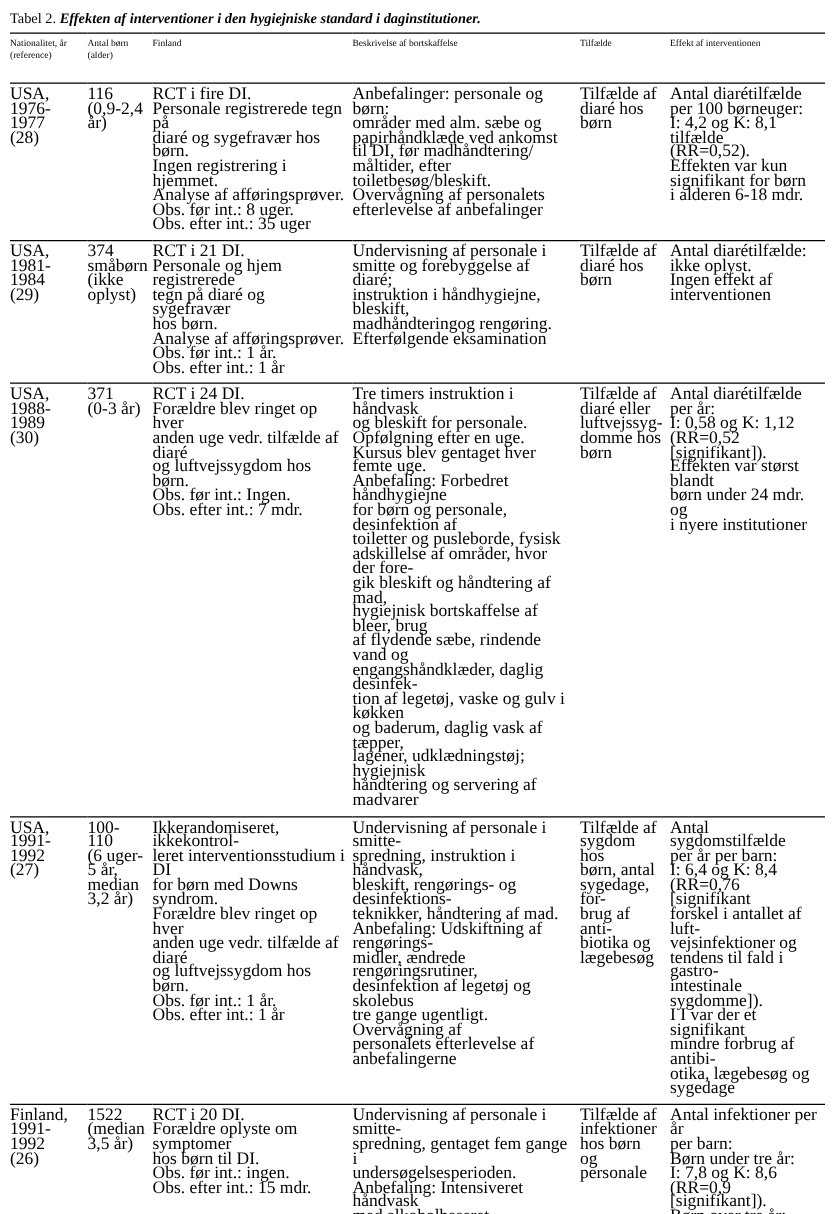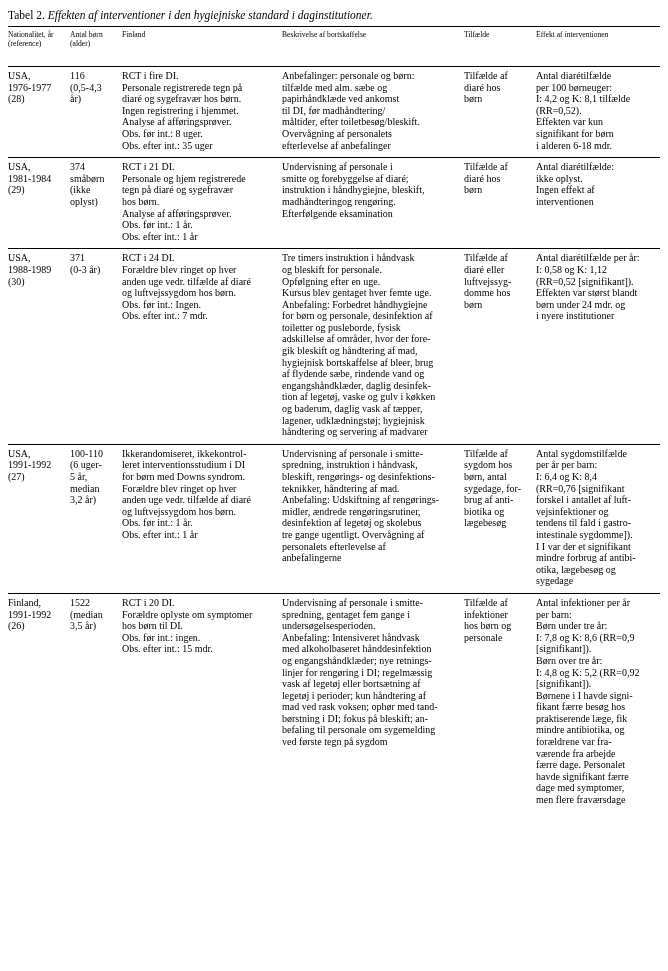--- a/index.html
+++ b/index.html
@@ -22,31 +22,32 @@
     font-size: 11.5px;
     line-height: 14px;
     margin: 2px 0 4px 0;
     font-family: "Liberation Serif", serif;
   }
   .table-caption .cap-num {
     font-style: normal;
   }
   .table-caption .cap-title {
     font-style: italic;
+    font-weight: bold;
   }
   table.data {
     border-collapse: collapse;
     width: 652px;
     table-layout: fixed;
   }
   table.data th, table.data td {
     vertical-align: top;
     text-align: left;
     padding: 3px 6px 6px 0;
-    font-size: 10px;
+    font-size: 14px;
     line-height: 11.6px;
     font-weight: normal;
   }
   table.data thead th {
     font-size: 7.6px;
     line-height: 9px;
     padding-top: 3px;
     padding-bottom: 18px;
   }
   tr.row-sep > td {
@@ -96,31 +97,31 @@
         <th class="nowrapish">Tilfælde</th>
         <th class="nowrapish">Effekt af interventionen</th>
       </tr>
     </thead>
     <tbody>
       <tr>
         <td class="cell nowrapish">USA,
 1976-1977
 (28)</td>
         <td class="cell nowrapish">116
-(0,5-4,3
+(0,9-2,4
 år)</td>
         <td class="cell nowrapish">RCT i fire DI.
 Personale registrerede tegn på
 diaré og sygefravær hos børn.
 Ingen registrering i hjemmet.
 Analyse af afføringsprøver.
 Obs. før int.: 8 uger.
 Obs. efter int.: 35 uger</td>
         <td class="cell nowrapish">Anbefalinger: personale og børn:
-tilfælde med alm. sæbe og
+områder med alm. sæbe og
 papirhåndklæde ved ankomst
 til DI, før madhåndtering/
 måltider, efter toiletbesøg/bleskift.
 Overvågning af personalets
 efterlevelse af anbefalinger</td>
         <td class="cell nowrapish">Tilfælde af
 diaré hos
 børn</td>
         <td class="cell nowrapish">Antal diarétilfælde
 per 100 børneuger:

